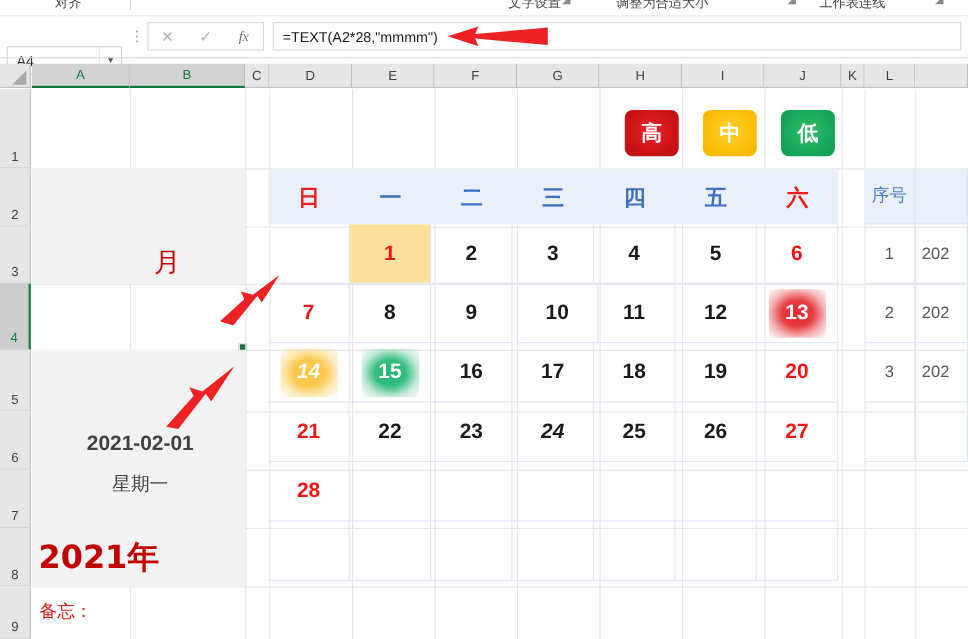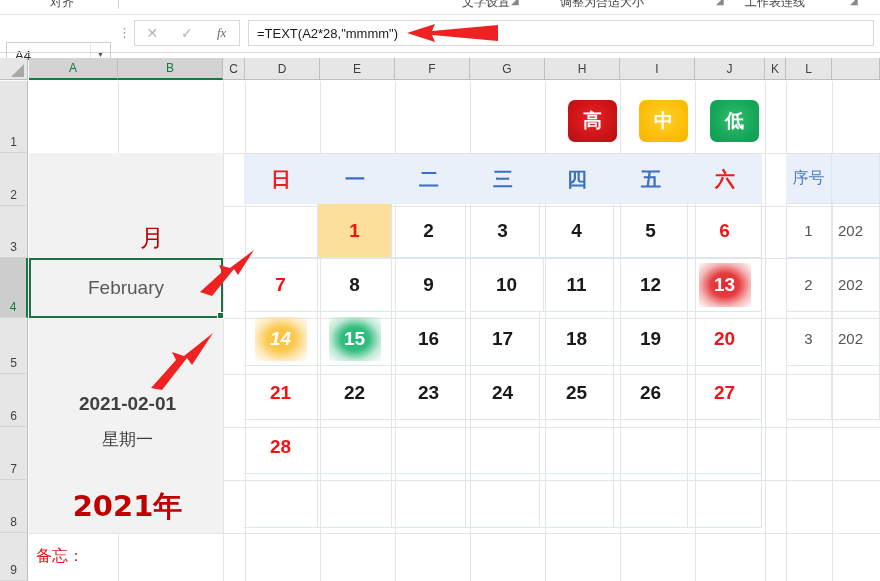--- a/index.html
+++ b/index.html
@@ -143,21 +143,21 @@
     position: absolute; left: 35px; top: 393px; width: 185px;
     text-align: center; font-size: 19px; font-weight: bold; color: #404040;
   }
   .weekday-cn {
     position: absolute; left: 35px; top: 428px; width: 185px;
     text-align: center; font-size: 17px; color: #404040;
     font-family: "DejaVu Sans", sans-serif;
   }
   .year-cn {
     position: absolute; left: 35px; top: 487px; width: 185px;
-    text-align: center; font-size: 29px; font-weight: bold; color: #c00000;
+    text-align: left; font-size: 29px; font-weight: bold; color: #c00000;
     font-family: "DejaVu Sans", sans-serif;
   }
   .memo-label {
     position: absolute; left: 36px; top: 546px;
     font-size: 16px; color: #e01b1b;
     font-family: "DejaVu Sans", sans-serif;
   }
 
   
   .badge {
@@ -312,21 +312,20 @@
         <div class="gridline-v" style="left: 736px; height: 500px;"></div>
         <div class="gridline-v" style="left: 757px; height: 500px;"></div>
         <div class="gridline-v" style="left: 803px; height: 500px;"></div>
       </div>
   </div>
 
   <div class="panel-bg" style="left:29px; top:153px; width:194px; height:105px;"></div>
   <div class="panel-bg" style="left:29px; top:318px; width:194px; height:215px;"></div>
 
   <div class="month-cn">月</div>
-  <div class="sel-cell">February</div>
   <div class="sel-handle"></div>
   <div class="date-full">2021-02-01</div>
   <div class="weekday-cn">星期一</div>
   <div class="year-cn">2021年</div>
   <div class="memo-label">备忘：</div>
 
   <div class="badge high">高</div>
   <div class="badge mid">中</div>
   <div class="badge low">低</div>
 
@@ -413,21 +412,21 @@
         </div>
         <div class="cal-cell" style="left: 0px; top: 212px; width: 74px;">
           <span class="daynum red">21</span>
         </div>
         <div class="cal-cell" style="left: 74px; top: 212px; width: 74px;">
           <span class="daynum">22</span>
         </div>
         <div class="cal-cell" style="left: 148px; top: 212px; width: 74px;">
           <span class="daynum">23</span>
         </div>
-        <div class="cal-cell" style="left: 222px; top: 212px; width: 74px;">
+        <div class="cal-cell" style="left: 222px; top: 212px; width: 74px; font-style: italic;">
           <span class="daynum">24</span>
         </div>
         <div class="cal-cell" style="left: 296px; top: 212px; width: 74px;">
           <span class="daynum">25</span>
         </div>
         <div class="cal-cell" style="left: 370px; top: 212px; width: 74px;">
           <span class="daynum">26</span>
         </div>
         <div class="cal-cell" style="left: 444px; top: 212px; width: 74px;">
           <span class="daynum red">27</span>

